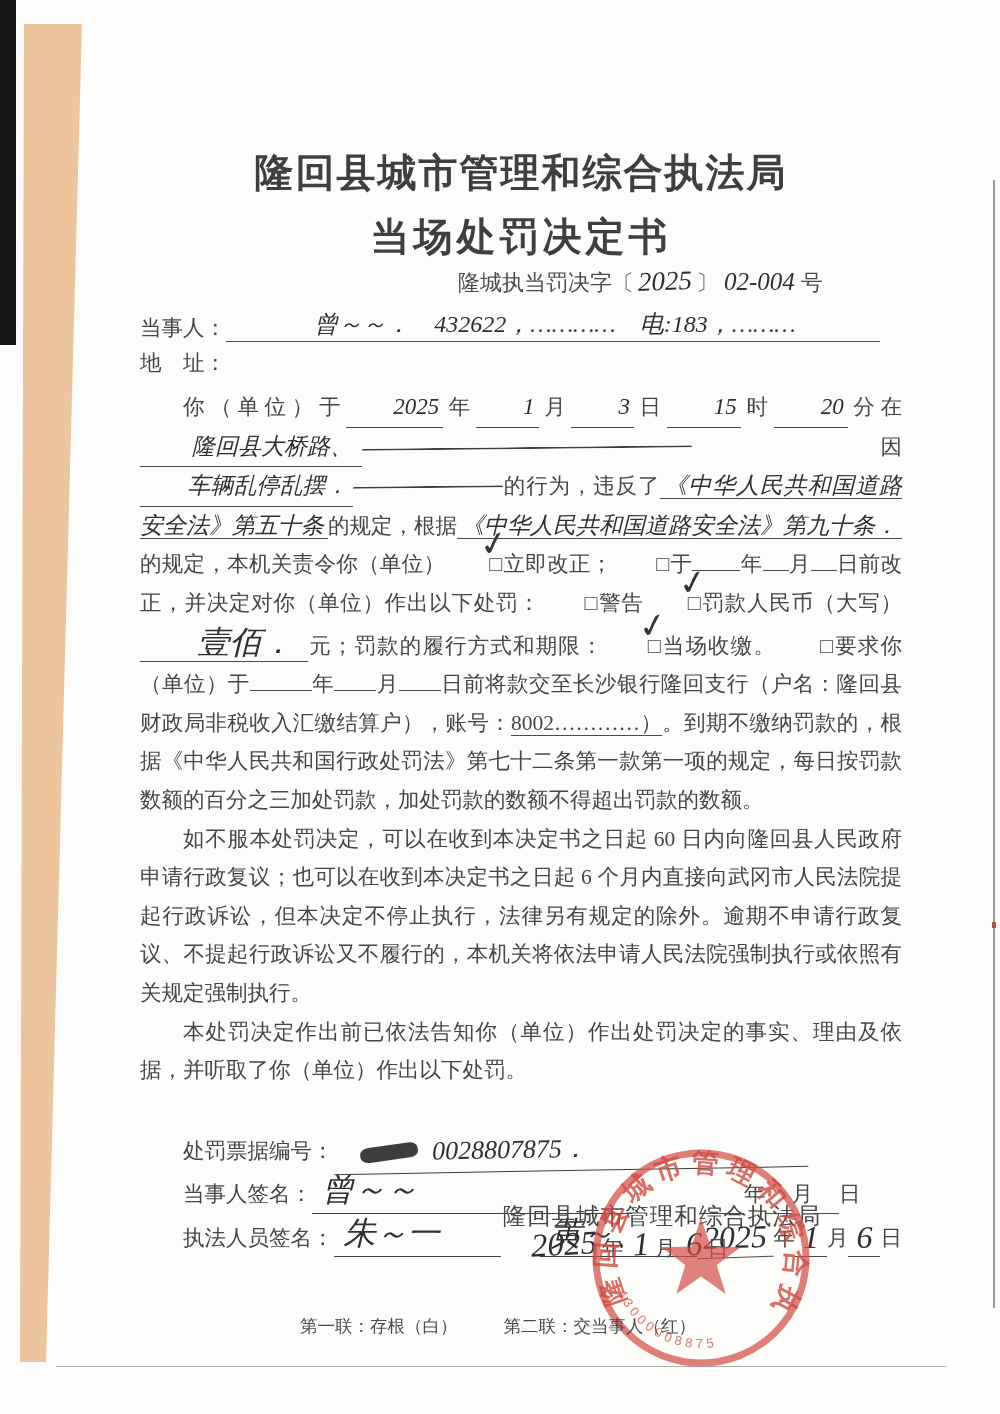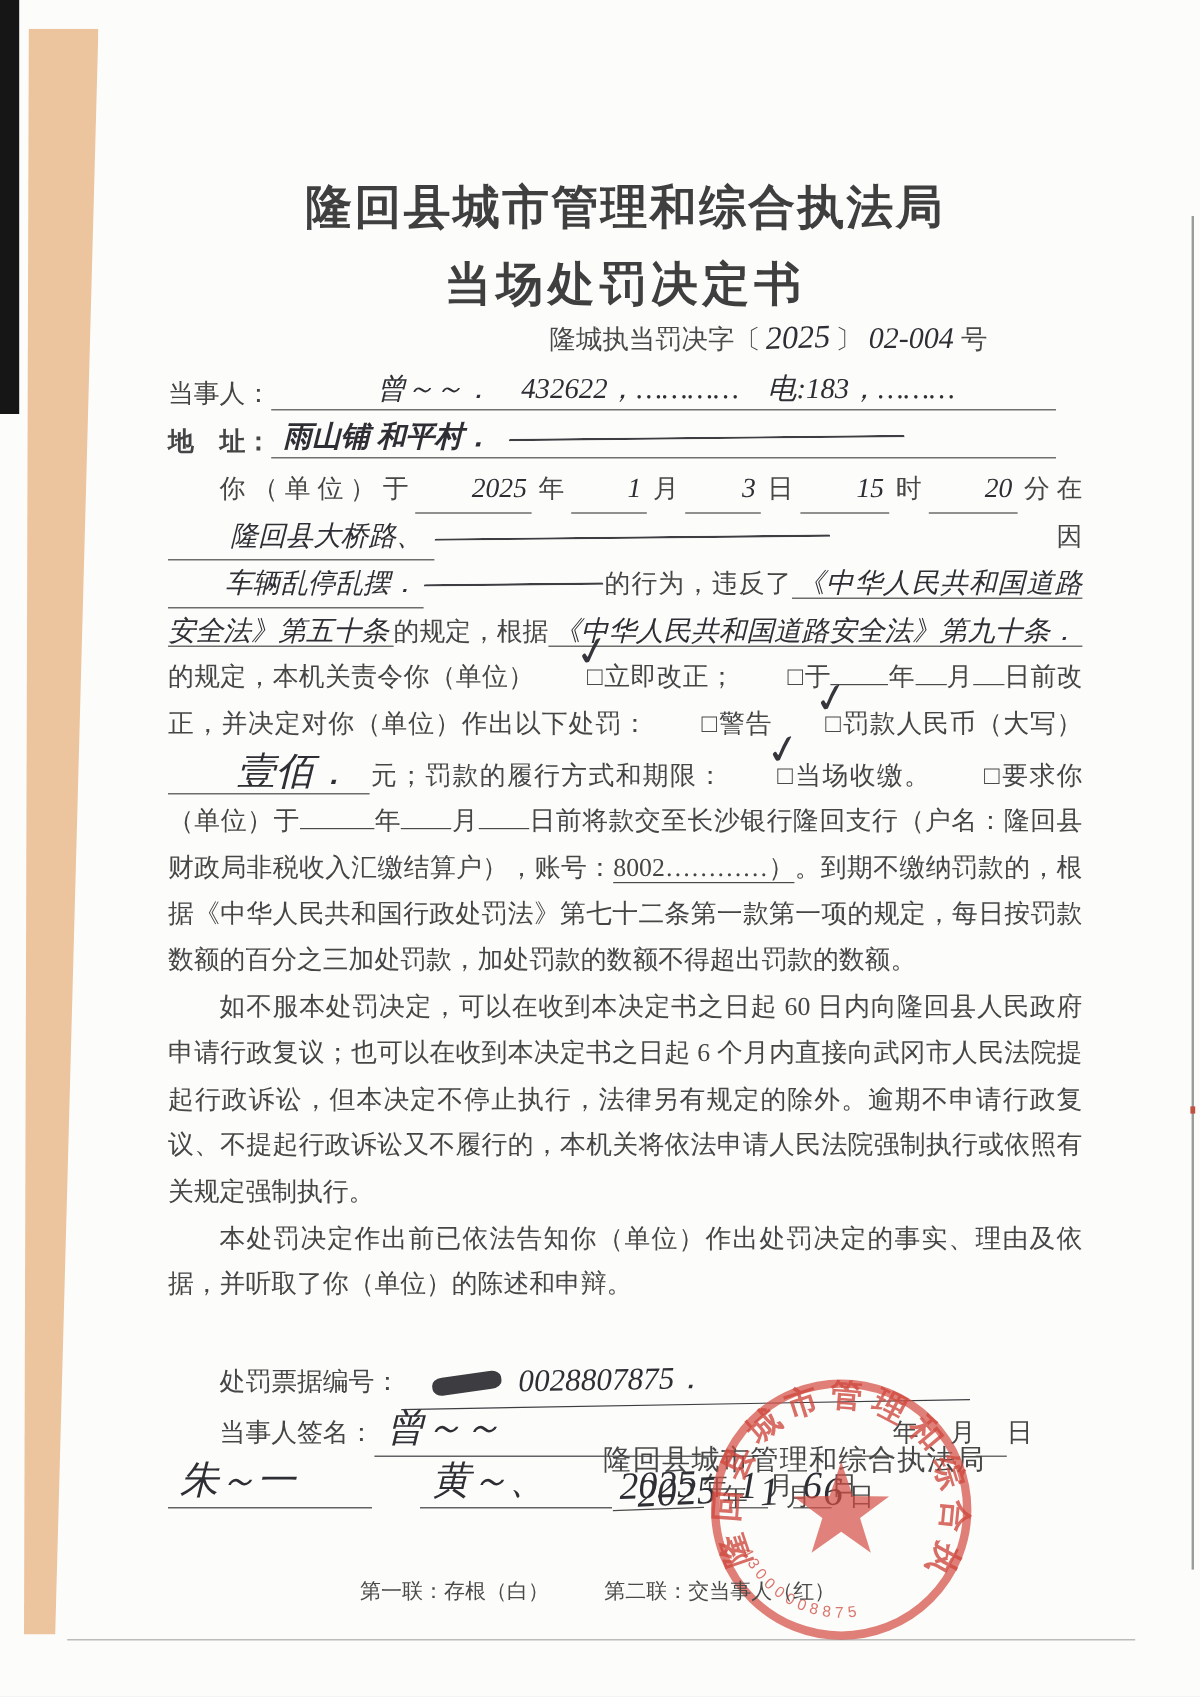--- a/index.html
+++ b/index.html
@@ -22,21 +22,21 @@
 
   .hw{font-family:"Liberation Serif",serif;font-style:italic;color:#2e2f34;}
   .hw.rot{display:inline-block;transform:rotate(-2deg);}
   .ul{border-bottom:1.6px solid #4a4a4a;}
 
   .fline{position:absolute;left:0;display:flex;align-items:flex-end;width:740px;font-size:21.5px;}
   .fline .flabel{white-space:nowrap;color:#454545;}
   .fline .fvalue{flex:1;border-bottom:1.6px solid #4e4e4e;padding:0 6px 1px 10px;
                  font-size:24px;white-space:nowrap;overflow:hidden;}
   .party{top:308px;text-align:center;}
-  .addr{top:348px;font-weight:bold;}
+  .addr{top:348px;}
   .addr .fvalue .hline{margin-left:14px;}
 
   .textcol{position:absolute;top:388px;left:0;width:762px;font-size:21.5px;line-height:38.6px;
            text-align:justify;color:#464646;}
   .flow{text-indent:2em;}
   .para{margin:0;text-indent:2em;}
   .blank{display:inline-block;border-bottom:1.6px solid #4a4a4a;height:1em;vertical-align:baseline;}
   .hline{display:inline-block;border-top:2px solid #3d3d42;height:2px;vertical-align:middle;
          transform:rotate(-.6deg);border-radius:2px;}
   .cbx{position:relative;display:inline-block;font-style:normal;color:#4a4a4a;padding:0 1px;}
@@ -82,46 +82,46 @@
       <span>隆城执当罚决字</span><span>〔</span><span class="hw rot" style="font-size:27px;padding:0 4px;">2025</span><span>〕</span><span class="hw" style="font-size:25px;padding:0 6px;">02-004</span><span>号</span>
     </div>
 
     <div class="fline party">
       <span class="flabel">当事人：</span>
       <span class="fvalue"><span class="hw">曾～～．　432622，…………　电:183，………</span></span>
     </div>
 
     <div class="fline addr">
       <span class="flabel">地　址：</span>
-      <span class="fvalue"><span class="hw">雨山铺 和平村．</span><span class="hline" style="width:330px"></span></span>
     </div>
 
     <div class="textcol">
       <div class="flow" id="bodyFlow"><span class="pr">你（单位）于</span><span class="hw hwf ul" style="display: inline-block; min-width: 54px;">2025</span><span class="pr">年</span><span class="hw hwf ul" style="display: inline-block; min-width: 28px;">1</span><span class="pr">月</span><span class="hw hwf ul" style="display: inline-block; min-width: 28px;">3</span><span class="pr">日</span><span class="hw hwf ul" style="display: inline-block; min-width: 32px;">15</span><span class="pr">时</span><span class="hw hwf ul" style="display: inline-block; min-width: 32px;">20</span><span class="pr">分在</span><span class="hw hwf ul" style="display: inline-block; min-width: 214px;">隆回县大桥路、</span><span class="hline" style="width: 330px;"></span><span class="pr">因</span><span class="hw hwf ul" style="display: inline-block; min-width: 205px;">车辆乱停乱摆．</span><span class="hline" style="width: 150px;"></span><span class="pr">的行为，违反了</span><span class="hw hwf ul">《中华人民共和国道路安全法》第五十条</span><span class="pr">的规定，根据</span><span class="hw hwf ul">《中华人民共和国道路安全法》第九十条．</span><span class="pr">的规定，本机关责令你（单位）</span><span class="cbx">□<i class="mark">✓</i></span><span class="pr">立即改正；</span><span class="cbx">□</span><span class="pr">于</span><span class="blank" style="width: 48px;"></span><span class="pr">年</span><span class="blank" style="width: 26px;"></span><span class="pr">月</span><span class="blank" style="width: 26px;"></span><span class="pr">日前改正，并决定对你（单位）作出以下处罚：</span><span class="cbx">□</span><span class="pr">警告</span><span class="cbx">□<i class="mark">✓</i></span><span class="pr">罚款人民币（大写）</span><span class="hw hwf ul xl" style="display: inline-block; min-width: 160px;">壹佰．</span><span class="pr">元；罚款的履行方式和期限：</span><span class="cbx">□<i class="mark">✓</i></span><span class="pr">当场收缴。</span><span class="cbx">□</span><span class="pr">要求你（单位）于</span><span class="blank" style="width: 62px;"></span><span class="pr">年</span><span class="blank" style="width: 42px;"></span><span class="pr">月</span><span class="blank" style="width: 42px;"></span><span class="pr">日前将款交至长沙银行隆回支行（户名：隆回县财政局非税收入汇缴结算户），账号：</span><span class="pr ul">8002…………）</span><span class="pr">。到期不缴纳罚款的，根据《中华人民共和国行政处罚法》第七十二条第一款第一项的规定，每日按罚款数额的百分之三加处罚款，加处罚款的数额不得超出罚款的数额。</span></div>
       <p class="para">如不服本处罚决定，可以在收到本决定书之日起 60 日内向隆回县人民政府申请行政复议；也可以在收到本决定书之日起 6 个月内直接向武冈市人民法院提起行政诉讼，但本决定不停止执行，法律另有规定的除外。逾期不申请行政复议、不提起行政诉讼又不履行的，本机关将依法申请人民法院强制执行或依照有关规定强制执行。</p>
-      <p class="para">本处罚决定作出前已依法告知你（单位）作出处罚决定的事实、理由及依据，并听取了你（单位）的陈述和申辩。</p>
+      <p class="para">本处罚决定作出前已依法告知你（单位）作出处罚决定的事实、理由及依据，并听取了你（单位）作出以下处罚。</p>
 
       <div class="ticket">
         <span style="text-indent:2em;display:inline-block;margin-top:40px;">处罚票据编号：</span>
         <span class="tval"><span class="scribble"></span><span class="hw big">0028807875．</span></span>
       </div>
 
       <div class="sig">
         <span style="text-indent:2em;display:inline-block;">当事人签名：</span>
         <span class="sspan" style="width:300px"><span class="hw xl">曾～～</span></span>
         <span class="gap" style="width:68px"></span>
         <span class="blank" style="width:44px"></span>
           <span>年</span>
           <span class="blank" style="width:26px"></span>
           <span>月</span>
           <span class="blank" style="width:26px"></span>
           <span>日</span>
       </div>
 
       <div class="sig">
+        <span style="text-indent:2em;display:inline-block;">执法人员签名：</span>
         <span class="sspan" style="width:150px"><span class="hw xl">朱～一</span></span>
         <span class="gap" style="width:40px"></span>
         <span class="sspan" style="width:140px"><span class="hw xl">黄～、</span></span>
         <span class="hw xl ul rot" style="padding:0 6px">2025</span>
           <span>年</span>
           <span class="hw xl ul" style="padding:0 8px">1</span>
           <span>月</span>
           <span class="hw xl ul" style="padding:0 8px">6</span>
           <span>日</span>
       </div>

